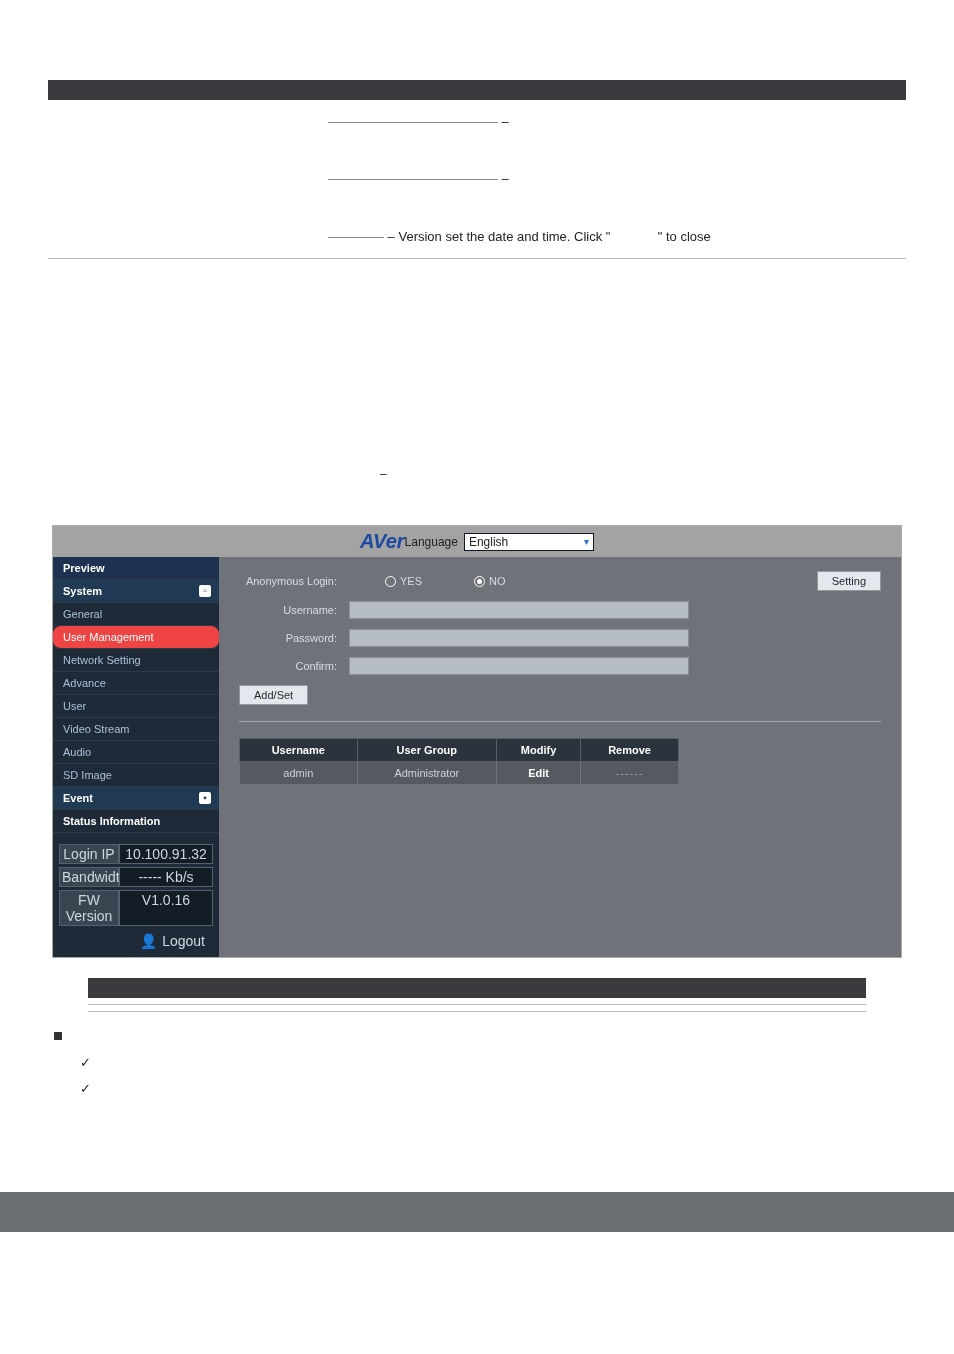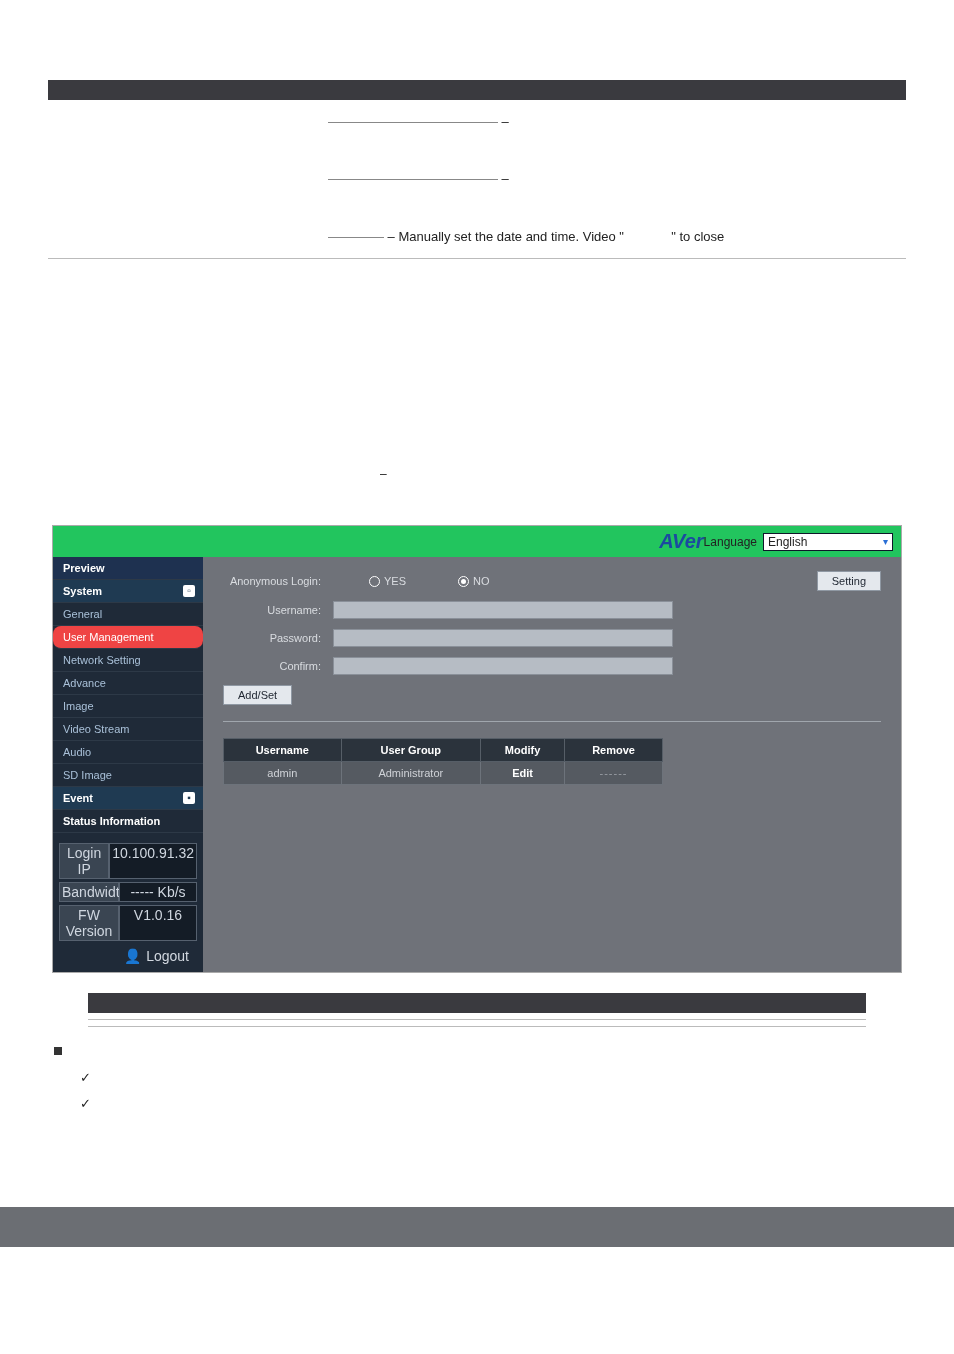--- a/index.html
+++ b/index.html
@@ -5,30 +5,30 @@
   * { box-sizing: border-box; margin: 0; padding: 0; }
   body { font-family: Arial, sans-serif; font-size: 12px; background: #fff; }
   .page { width: 954px; margin: 0 auto; color: #222; }
   .dark-bar { background: #3a3a3f; height: 20px; margin: 80px 48px 0 48px; }
   .mid-text { margin: 10px 48px; line-height: 1.8; font-size: 13px; }
   .underline-spacer { display: inline-block; border-bottom: 1px solid #888; width: 170px; vertical-align: middle; }
   .underline-short { display: inline-block; border-bottom: 1px solid #888; width: 56px; vertical-align: middle; }
   .thin-hr { border: none; border-top: 1px solid #bbb; margin: 8px 48px; }
 
   .app-wrap { margin: 20px auto; width: 850px; border: 1px solid #aaa; background: #6f7279; }
-  .app-header { background: #22c55e; padding: 4px 8px; display: flex; justify-content: flex-end; align-items: center; }
+  .app-header { background: #a3a3a3; padding: 4px 8px; display: flex; justify-content: center; align-items: center; }
   .logo { font-weight: bold; font-size: 20px; font-style: italic; }
   .logo .a { color: #1b4aa0; }
   .logo .ver { color: #1b4aa0; }
   .lang-group { display: flex; align-items: center; gap: 6px; font-size: 12px; }
   .lang-select { width: 130px; height: 18px; border: 1px solid #0f172a; background: #fff; padding: 0 4px; display: flex; justify-content: space-between; align-items: center; }
   .lang-select .chev { color: #2a6fd6; font-size: 10px; }
 
   .app-body { display: flex; min-height: 400px; }
-  .sidebar { width: 150px; background: #1f2a38; color: #d2d8e0; font-size: 11px; display: flex; flex-direction: column; }
+  .sidebar { width: 166px; background: #1f2a38; color: #d2d8e0; font-size: 11px; display: flex; flex-direction: column; }
   .side-top { padding-bottom: 6px; }
   .side-item { padding: 5px 10px; border-bottom: 1px solid #2d3947; }
   .side-item.bold { font-weight: bold; color: #fff; background: #1e3150; }
   .side-item.sel { background: #ef4444; color: #fff; border-radius: 8px; }
   .side-item.header { background: #1f3a52; font-weight: bold; color: #fff; position: relative; }
   .side-item.header .exp { position: absolute; right: 8px; top: 5px; background: #fff; color: #1f3a52; width: 12px; height: 12px; border-radius: 2px; text-align: center; line-height: 11px; font-size: 10px; }
   .side-item.link { color: #a9c0d8; }
   .side-bottom { margin-top: auto; padding: 4px 6px; font-size: 14px; }
   .status-row { display: flex; margin-bottom: 3px; }
   .status-lbl { background: #3a4552; color: #cfd6df; width: 60px; border: 1px solid #56616f; text-align: center; padding: 1px 2px; }
@@ -68,21 +68,21 @@
 <div class="page">
 
   <div class="dark-bar"></div>
 
   <div class="mid-text">
     <div style="margin-left:280px;"><span class="underline-spacer"></span><span> – </span></div>
     <div style="height:34px;"></div>
     <div style="margin-left:280px;"><span class="underline-spacer"></span><span> – </span></div>
     <div style="height:34px;"></div>
     <div style="margin-left:280px;">
-      <span class="underline-short"></span><span> – Manually set the date and time. Video "</span>
+      <span class="underline-short"></span><span> – Version set the date and time. Click "</span>
       <span style="display:inline-block;width:40px;"></span>
       <span>" to close</span>
     </div>
   </div>
   <div class="thin-hr"></div>
 
   <div style="height:200px;"></div>
 
   <div style="margin-left:380px;">
     <span> – </span>
@@ -108,21 +108,21 @@
         <div class="side-top">
           <div class="side-item bold">Preview</div>
           <div class="side-item header">
             <span>System</span>
             <span class="exp">▫</span>
           </div>
           <div class="side-item link">General</div>
           <div class="side-item sel">User Management</div>
           <div class="side-item link">Network Setting</div>
           <div class="side-item link">Advance</div>
-          <div class="side-item link">Image</div>
+          <div class="side-item link">User</div>
           <div class="side-item link">Video Stream</div>
           <div class="side-item link">Audio</div>
           <div class="side-item link">SD Image</div>
           <div class="side-item header">
             <span>Event</span>
             <span class="exp">▪</span>
           </div>
           <div class="side-item bold" style="background:#1f2a38;">Status Information</div>
         </div>
         <div class="side-bottom">

